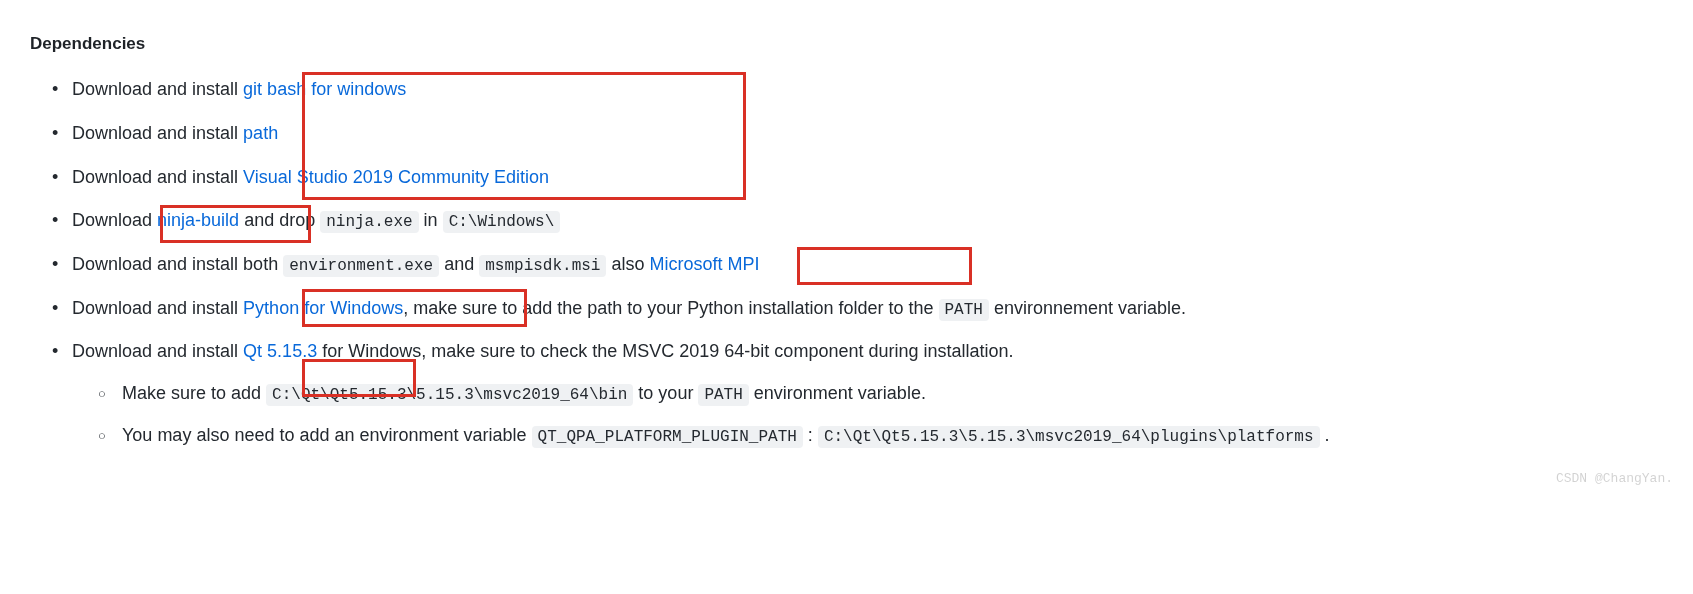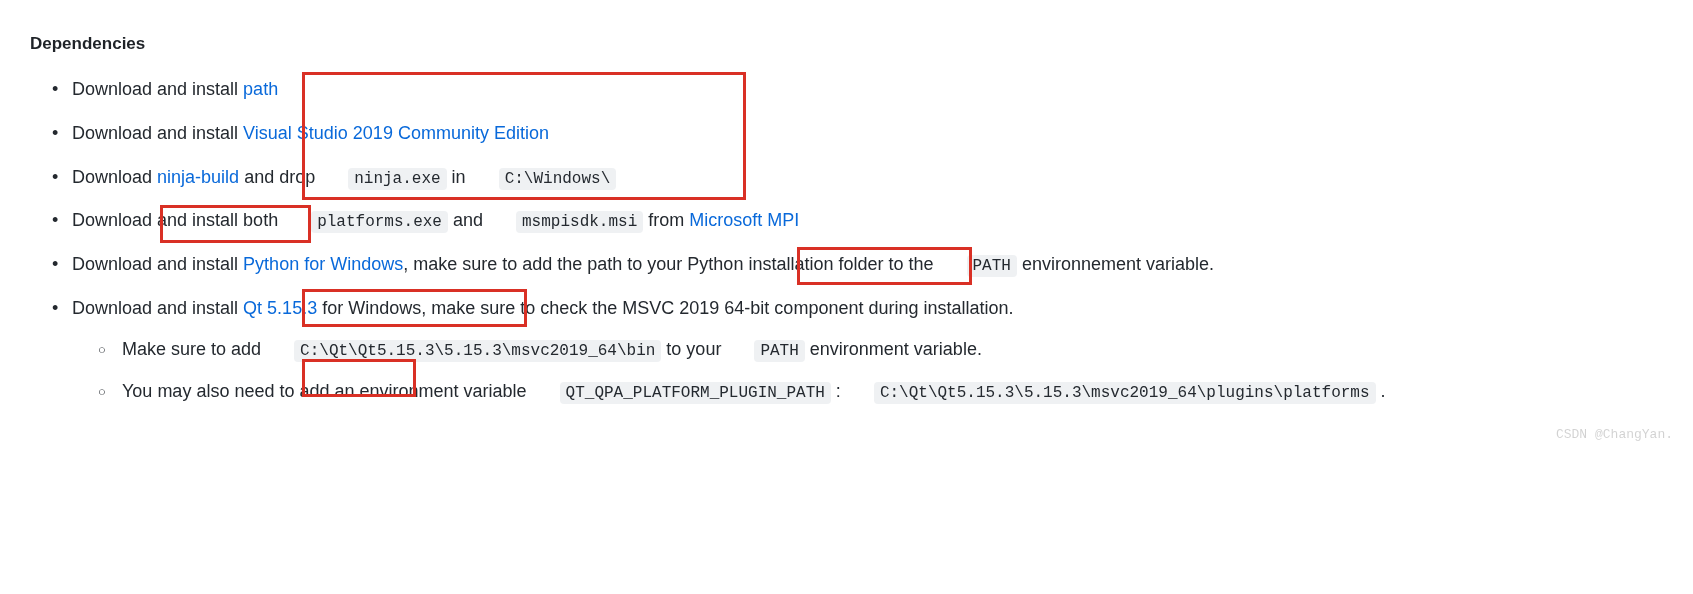--- a/index.html
+++ b/index.html
@@ -63,21 +63,20 @@
       color: #0969da;
       text-decoration: none;
     }
     code {
       font-family: ui-monospace, SFMono-Regular, "SF Mono", Menlo, Consolas, "Liberation Mono", monospace;
       background-color: rgba(175, 184, 193, 0.2);
       padding: 2px 6px;
       border-radius: 4px;
       font-size: 16px;
       color: #24292f;
-      margin-left: 28px;
     }
     .red-box {
       position: absolute;
       border: 3px solid #d93025;
       pointer-events: none;
       z-index: 10;
     }
     .watermark {
       position: absolute;
       right: 20px;
@@ -87,30 +86,33 @@
       font-family: Liberation Mono, monospace;
     }
   </style>
 </head>
 <body>
 
 <h3>Dependencies</h3>
 
 <ul class="main-list">
   <li>
+    <span>Download and install </span><a href="#">git bash for windows</a>
+  </li>
+  <li>
     <span>Download and install </span><a href="#">path</a>
   </li>
   <li>
     <span>Download and install </span><a href="#">Visual Studio 2019 Community Edition</a>
   </li>
   <li>
     <span>Download </span><a href="#">ninja-build</a><span> and drop </span><code>ninja.exe</code><span> in </span><code>C:\Windows\</code>
   </li>
   <li>
-    <span>Download and install both </span><code>platforms.exe</code><span> and </span><code>msmpisdk.msi</code><span> from </span><a href="#">Microsoft MPI</a>
+    <span>Download and install both </span><code>environment.exe</code><span> and </span><code>msmpisdk.msi</code><span> also </span><a href="#">Microsoft MPI</a>
   </li>
   <li>
     <span>Download and install </span><a href="#">Python for Windows</a><span>, make sure to add the path to your Python installation folder to the </span><code>PATH</code><span> environnement variable.</span>
   </li>
   <li>
     <span>Download and install </span><a href="#">Qt 5.15.3</a><span> for Windows, make sure to check the MSVC 2019 64-bit component during installation.</span>
     <ul class="sub-list">
       <li>
         <span>Make sure to add </span><code>C:\Qt\Qt5.15.3\5.15.3\msvc2019_64\bin</code><span> to your </span><code>PATH</code><span> environment variable.</span>
       </li>

